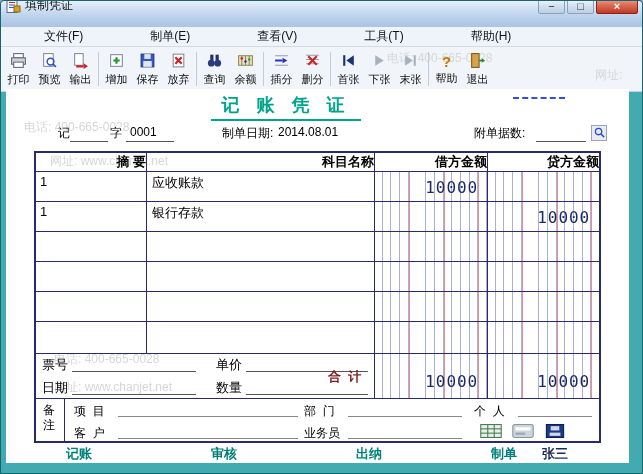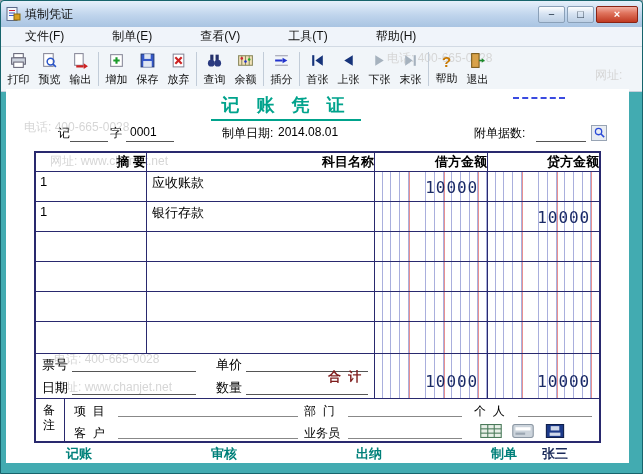--- a/index.html
+++ b/index.html
@@ -2,34 +2,34 @@
 <html><head>
 <meta charset="utf-8">
 <style>
   * { margin:0; padding:0; box-sizing:border-box; font-family:"Liberation Sans","DejaVu Sans",sans-serif; }
   body { background:#9aa4ae; }
   .win { width:643px; height:474px; position:relative; background:#42abb1;
          border:1px solid #17646c; border-radius:4px 4px 0 0; overflow:hidden; }
 
   
   .titlebar { height:22px; background:linear-gradient(#e6f0fb,#bfd4ec 55%,#a9c4e2);
-              display:flex; align-items:center; padding:13px 4px; border-radius:3px 3px 0 0; }
+              display:flex; align-items:flex-end; padding:13px 4px; border-radius:3px 3px 0 0; }
   .app-icon { width:16px; height:16px; margin-right:4px; }
   .tb-title { font-size:12px; color:#111; flex:1; }
   .winbtns { display:flex; gap:2px; }
   .wbtn { width:27px; height:17px; border:1px solid #8aa0b8; border-radius:2px;
           background:linear-gradient(#fdfefe,#d7e3f2 45%,#bccfe4);
           font-size:11px; line-height:14px; text-align:center; color:#234; cursor:default; }
   .wbtn.close { width:42px; background:linear-gradient(#f2b0a4,#e0745e 40%,#c03a22);
                 color:#fff; font-weight:bold; border-color:#8a2314; }
 
   
   .menubar { height:20px; background:#f0f4fa; border-bottom:1px solid #d2dae4;
              display:flex; align-items:center; font-size:12px; color:#111; }
-  .menu-item { padding:0 24px; line-height:19px; }
+  .menu-item { padding:0 24px; line-height:19px;margin-left:19px; }
 
   
   .toolbar { height:45px; background:#f1f5f9; border-bottom:1px solid #c6d0dc;
              display:flex; align-items:center; padding:0 2px; position:relative; overflow:hidden; }
   .tbtn { width:31px; height:42px; display:flex; flex-direction:column; align-items:center;
           justify-content:center; gap:1px; background:transparent; border:none; font-size:11px;
           color:#111; position:relative; z-index:2; cursor:default; }
   .tbtn svg { width:17px; height:17px; }
   .tbtn .qmark { font-size:15px; font-weight:bold; color:#c87800; height:17px; line-height:17px; }
   .tsep { width:1px; height:34px; background:#c2ccd8; margin:0 2px; z-index:2; }
@@ -199,34 +199,38 @@
 
     <button class="tbtn">
       <span><svg viewBox="0 0 16 16">
             <line x1="2" y1="3.5" x2="14" y2="3.5" stroke="#99a"></line>
             <line x1="2" y1="12.5" x2="14" y2="12.5" stroke="#99a"></line>
             <line x1="2" y1="8" x2="9" y2="8" stroke="#2233cc" stroke-width="2"></line>
             <path d="M9 5.5 L13.5 8 L9 10.5 Z" fill="#2233cc"></path>
           </svg></span>
       <span>插分</span>
     </button>
+    <button class="tbtn">
+      <span><svg viewBox="0 0 16 16">
+            <line x1="2" y1="3" x2="14" y2="3" stroke="#99a"></line>
+            <line x1="2" y1="7" x2="14" y2="7" stroke="#99a"></line>
+            <line x1="2" y1="11" x2="14" y2="11" stroke="#99a"></line>
+            <line x1="4" y1="4" x2="12" y2="12" stroke="#c22" stroke-width="2"></line>
+            <line x1="12" y1="4" x2="4" y2="12" stroke="#c22" stroke-width="2"></line>
+          </svg></span>
+      <span>删分</span>
+    </button>
     <div class="tsep"></div>
 
     <button class="tbtn">
       <span><svg viewBox="0 0 16 16">
             <rect x="3" y="3" width="2" height="10" fill="#16337a"></rect>
             <path d="M13 3 v10 L6 8 Z" fill="#16337a"></path>
           </svg></span>
       <span>首张</span>
-    </button>
-    <button class="tbtn">
-      <span><svg viewBox="0 0 16 16">
-            <path d="M12 3 v10 L4 8 Z" fill="#16337a"></path>
-          </svg></span>
-      <span>上张</span>
     </button>
     <button class="tbtn">
       <span><svg viewBox="0 0 16 16">
             <path d="M4 3 v10 L12 8 Z" fill="#a6b2be"></path>
           </svg></span>
       <span>下张</span>
     </button>
     <button class="tbtn">
       <span><svg viewBox="0 0 16 16">
             <path d="M3 3 v10 L10 8 Z" fill="#a6b2be"></path>

